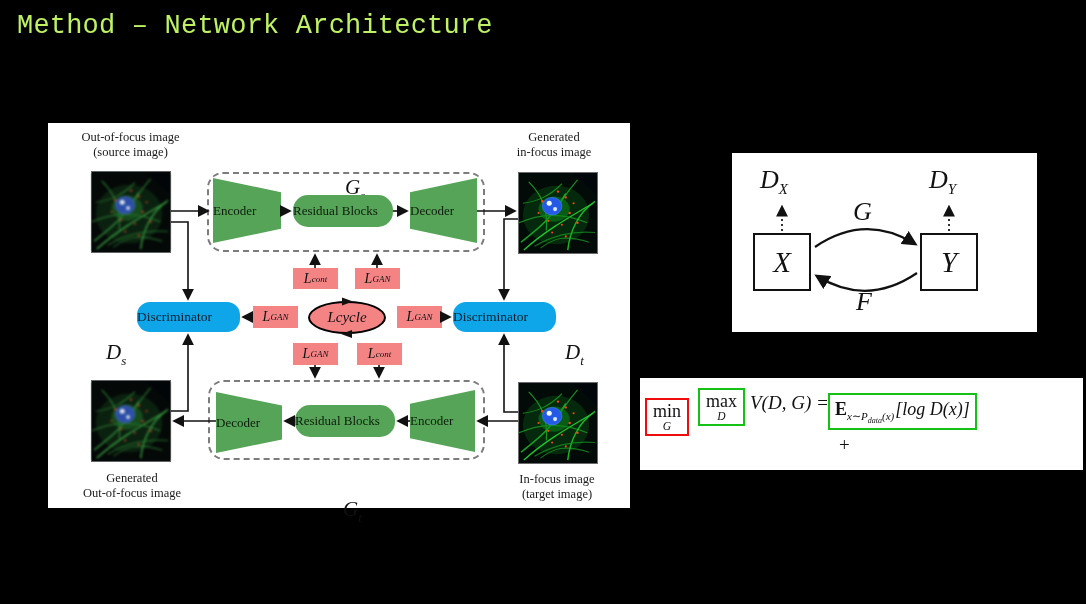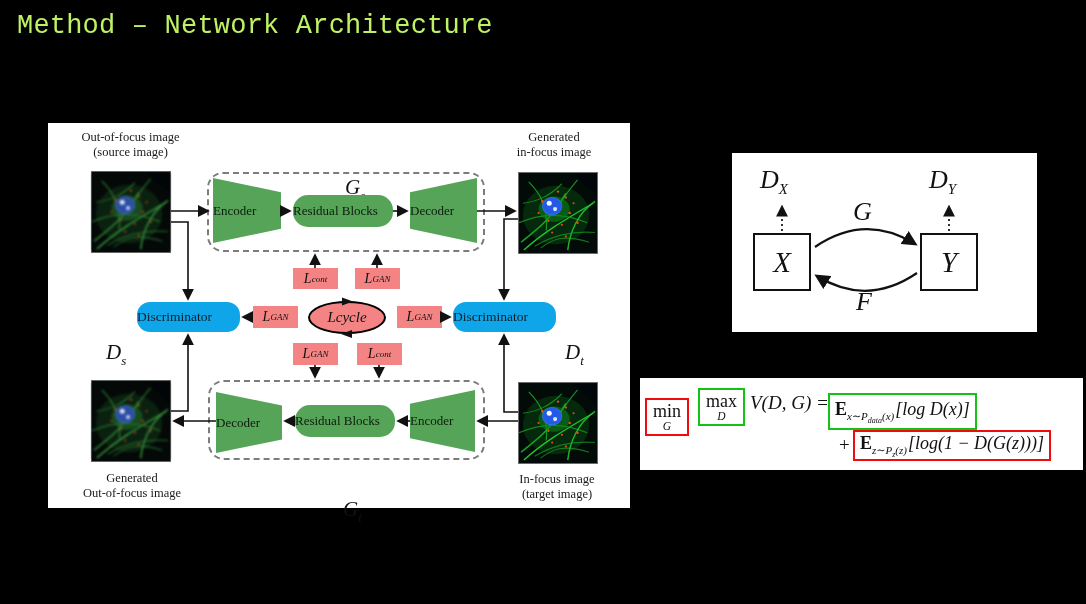--- a/index.html
+++ b/index.html
@@ -287,20 +287,15 @@
     <span class="eqtext" style="left:110px;top:14px;">V(D, G) =</span>
 
     <span class="eterm annot-green" style="left:188px;top:5px;height:37px;padding:0 5px;margin-top:10px;">
       <span>
         <span class="E">E</span><span class="msub"><span>x∼P</span><span class="msub2">data</span><span>(x)</span></span><span class="ebody">[log D(x)]</span>
       </span>
     </span>
 
     <span class="plus" style="left:199px;top:56px;">+</span>
 
-    <span class="eterm annot-red" style="left:213px;top:52px;height:31px;padding:0 5px;">
-      <span>
-        <span class="E">E</span><span class="msub"><span>z∼P</span><span class="msub2">z</span><span>(z)</span></span><span class="ebody">[log(1 − D(G(z)))]</span>
-      </span>
-    </span>
   </div>
 
 </div>
 
 </body></html>

